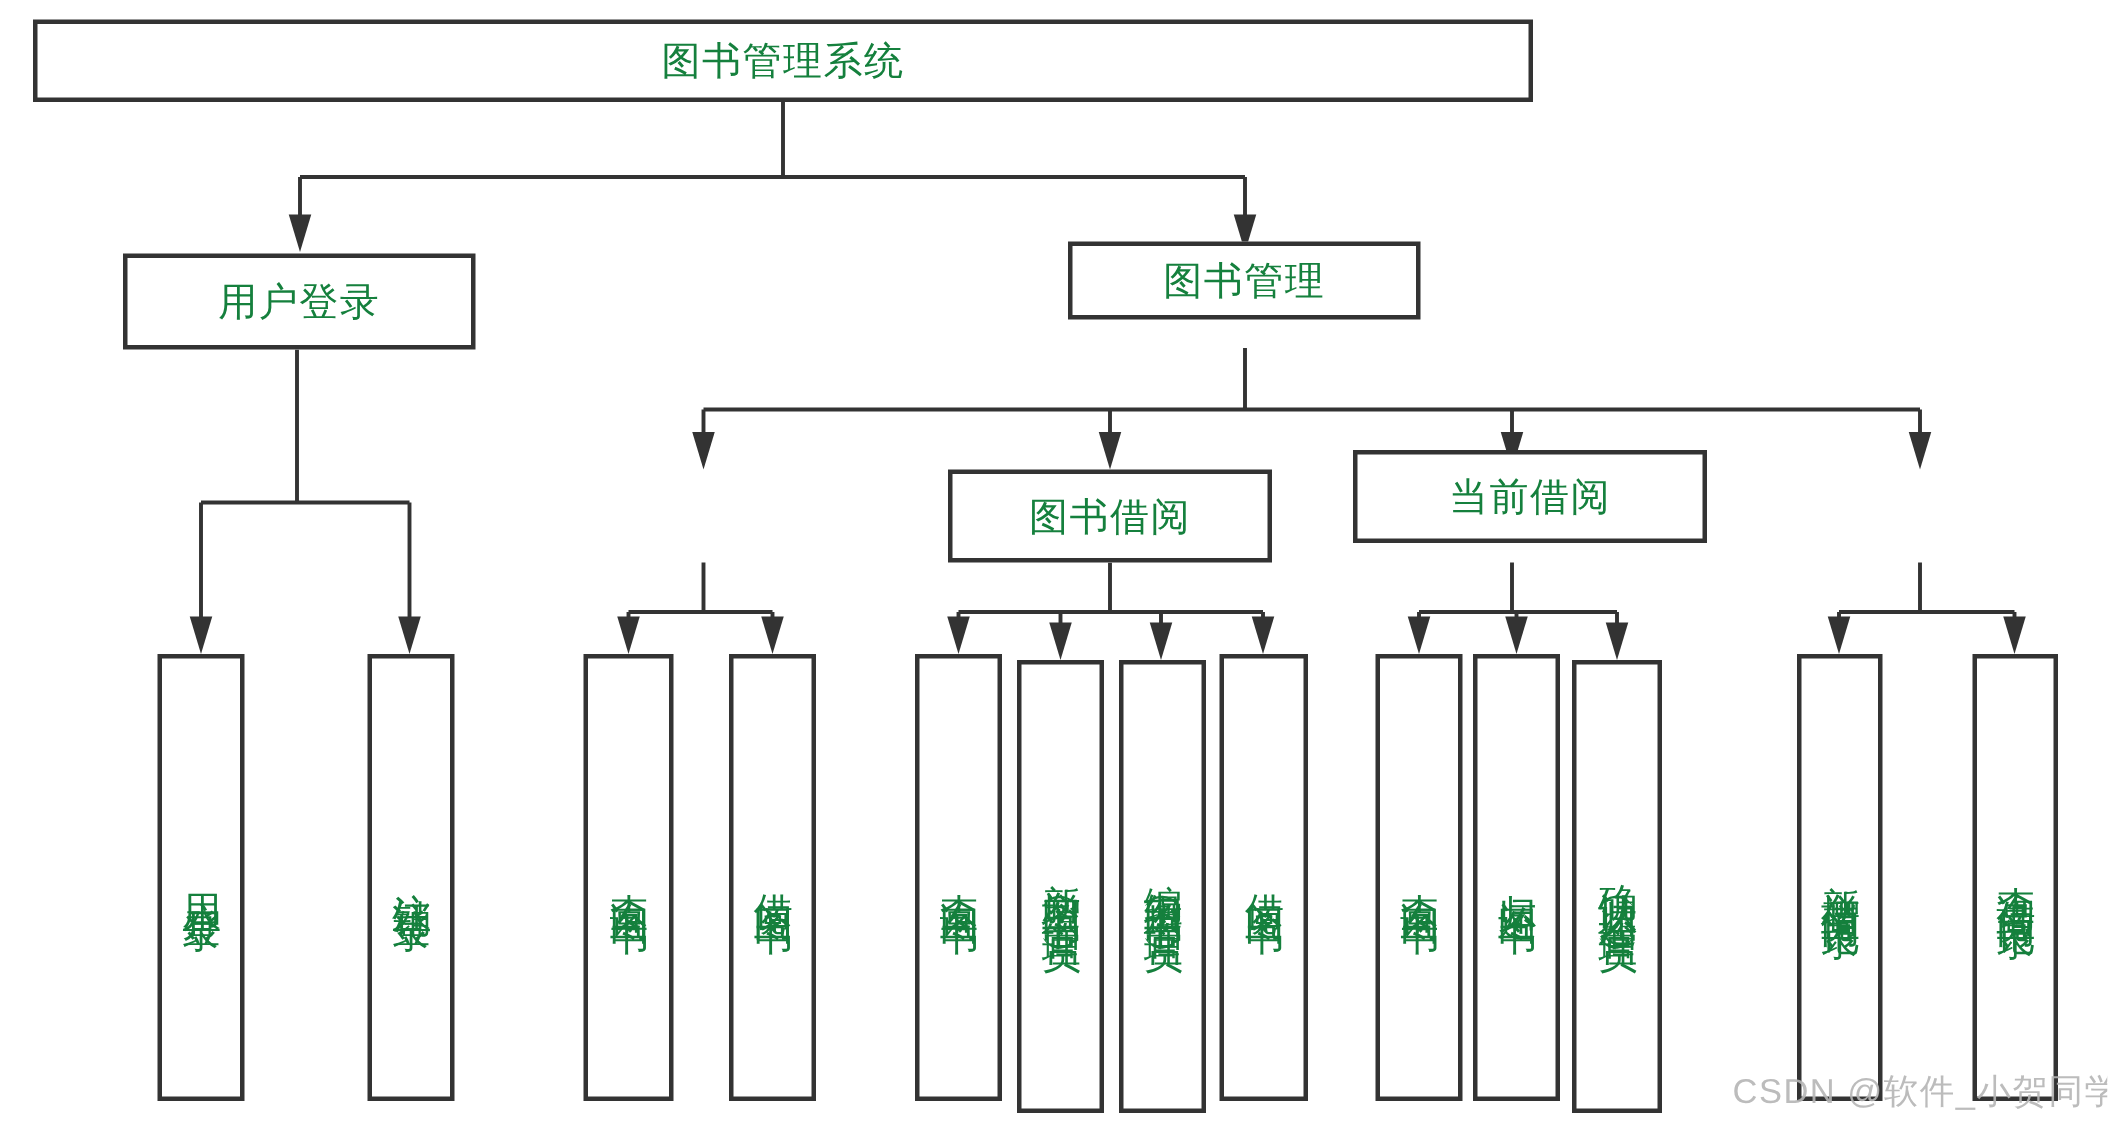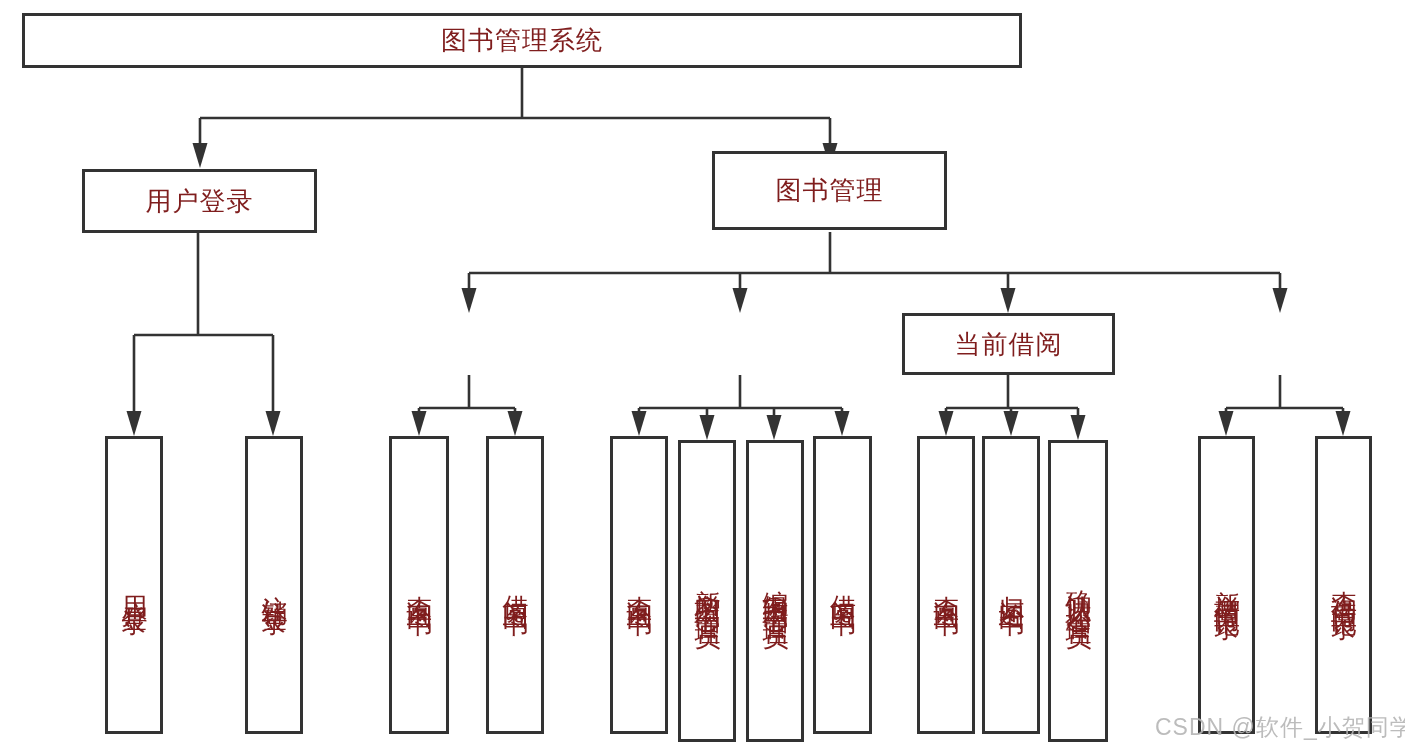--- a/index.html
+++ b/index.html
@@ -31,43 +31,43 @@
     stroke: none;
   }
   .box {
     position: absolute;
     box-sizing: border-box;
     background: #ffffff;
     border: 3px solid #333333;
     display: flex;
     align-items: center;
     justify-content: center;
-    color: #7f1d1d;
+    color: #15803d;
     z-index: 2;
     text-align: center;
   }
   .h {
     font-size: 26px;
     letter-spacing: 1px;
     white-space: nowrap;
   }
   .v {
     writing-mode: vertical-rl;
     text-orientation: mixed;
     font-size: 26px;
     letter-spacing: 5px;
     line-height: 1;
   }
   
   .pos-root   { left: 22px;   top: 13px;  width: 1000px; height: 55px; }
   .pos-user   { left: 82px;   top: 169px; width: 235px;  height: 64px; }
-  .pos-book   { left: 712px;  top: 151px; width: 235px;  height: 79px; text-align: right; }
+  .pos-book   { left: 712px;  top: 161px; width: 235px;  height: 52px; text-align: right; }
   .pos-g0     { left: 363px;  top: 313px; width: 212px;  height: 62px; }
   .pos-g1     { left: 632px;  top: 313px; width: 216px;  height: 62px; }
-  .pos-g2     { left: 902px;  top: 313px; width: 213px;  height: 62px; }
+  .pos-g2     { left: 902px;  top: 300px; width: 236px;  height: 62px; }
   .pos-g3     { left: 1173px; top: 313px; width: 214px;  height: 62px; }
   .pos-u0     { left: 105px;  top: 436px; width: 58px;   height: 298px; }
   .pos-u1     { left: 245px;  top: 436px; width: 58px;   height: 298px; }
   .pos-g0c0   { left: 389px;  top: 436px; width: 60px;   height: 298px; }
   .pos-g0c1   { left: 486px;  top: 436px; width: 58px;   height: 298px; }
   .pos-g1c0   { left: 610px;  top: 436px; width: 58px;   height: 298px; }
   .pos-g1c1   { left: 678px;  top: 440px; width: 58px;   height: 302px; }
   .pos-g1c2   { left: 746px;  top: 440px; width: 58px;   height: 302px; }
   .pos-g1c3   { left: 813px;  top: 436px; width: 59px;   height: 298px; }
   .pos-g2c0   { left: 917px;  top: 436px; width: 58px;   height: 298px; }
@@ -128,20 +128,21 @@
     <polygon class="arrow" points="1070.5,415 1085.5,415 1078,440"></polygon>
     <polygon class="arrow" points="1218.5,411 1233.5,411 1226,436"></polygon>
     <polygon class="arrow" points="1335.5,411 1350.5,411 1343,436"></polygon>
   </svg>
 
   <div class="box h pos-root">图书管理系统</div>
 
   <div class="box h pos-user">用户登录</div>
   <div class="box h pos-book">图书管理</div>
 
+  <div class="box h pos-g1">图书借阅</div>
   <div class="box h pos-g2">当前借阅</div>
 
   <div class="box v pos-u0">用户登录</div>
   <div class="box v pos-u1">注销登录</div>
 
   <div class="box v pos-g0c0">查询图书</div>
   <div class="box v pos-g0c1">借阅图书</div>
 
   <div class="box v pos-g1c0">查询图书</div>
   <div class="box v pos-g1c1">新增图书（管理员）</div>

